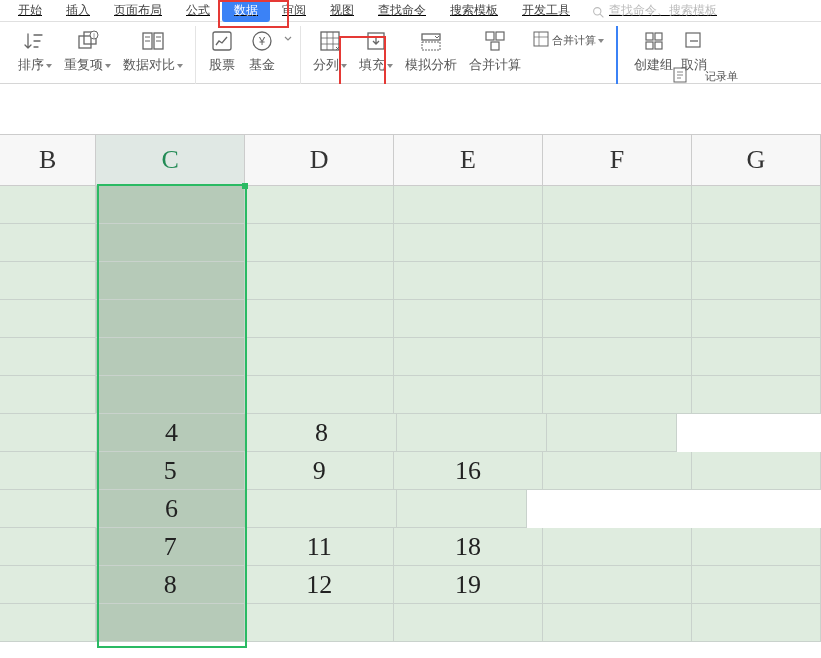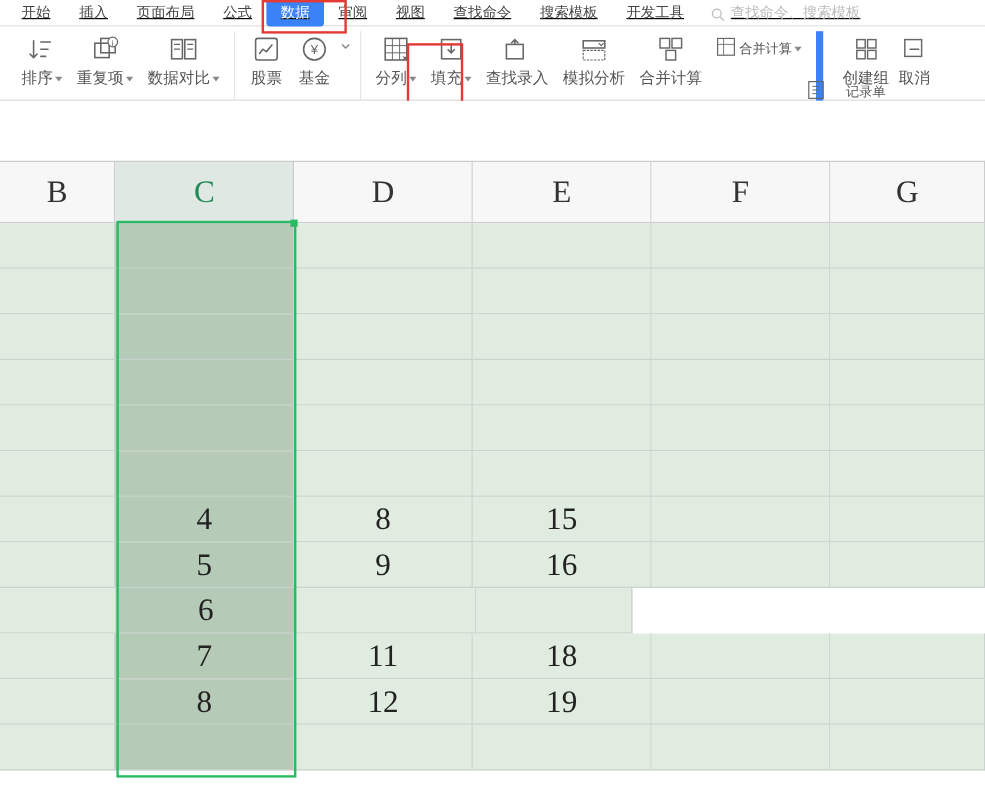--- a/index.html
+++ b/index.html
@@ -275,29 +275,20 @@
         <svg width="24" height="24" viewBox="0 0 24 24">
             <rect x="4" y="4" width="16" height="16" stroke="#666" fill="none" stroke-width="1.3"></rect>
             <path d="M12 7v8M9 12l3 3 3-3" stroke="#666" fill="none" stroke-width="1.3"></path>
           </svg>
       </span>
       <span class="label drop-caret">填充</span>
     </div>
     <div class="ribbon-btn">
       <span class="icon-slot">
         <svg width="24" height="24" viewBox="0 0 24 24">
-            <rect x="3" y="8" width="14" height="12" stroke="#666" fill="none" stroke-width="1.3"></rect>
-            <path d="M10 4v4M7 7l3-3 3 3" stroke="#666" fill="none" stroke-width="1.3"></path>
-          </svg>
-      </span>
-      <span class="label">查找录入</span>
-    </div>
-    <div class="ribbon-btn">
-      <span class="icon-slot">
-        <svg width="24" height="24" viewBox="0 0 24 24">
             <rect x="3" y="5" width="18" height="6" stroke="#666" fill="none" stroke-width="1.3"></rect>
             <rect x="3" y="13" width="18" height="8" stroke="#666" fill="none" stroke-width="1" stroke-dasharray="2 1"></rect>
             <path d="M16 7l2 2 2-2" stroke="#666" fill="none" stroke-width="1"></path>
           </svg>
       </span>
       <span class="label">模拟分析</span>
     </div>
     <div class="ribbon-btn">
       <span class="icon-slot">
         <svg width="24" height="24" viewBox="0 0 24 24">
@@ -320,21 +311,21 @@
     <div class="ribbon-btn" style="height:28px;flex-direction:row;gap:17px;position:absolute;top:62px;left:666px">
       <span>
         <svg width="16" height="16" viewBox="0 0 16 16">
             <rect x="2" y="1" width="12" height="14" stroke="#666" fill="none" stroke-width="1"></rect>
             <path d="M5 5h6M5 8h6M5 11h4" stroke="#666" stroke-width=".8"></path>
           </svg>
       </span>
       <span class="label" style="font-size:11px">记录单</span>
     </div>
   </div>
-  <div class="ribbon-group" style="border-left:6px solid #3b82f6;border-right:none;padding-left:10px">
+  <div class="ribbon-group" style="border-left:2px solid #3b82f6;border-right:none;padding-left:10px">
     <div class="ribbon-btn">
       <span class="icon-slot">
         <svg width="24" height="24" viewBox="0 0 24 24">
             <rect x="4" y="4" width="7" height="7" stroke="#666" fill="none" stroke-width="1.2"></rect>
             <rect x="13" y="4" width="7" height="7" stroke="#666" fill="none" stroke-width="1.2"></rect>
             <rect x="4" y="13" width="7" height="7" stroke="#666" fill="none" stroke-width="1.2"></rect>
             <rect x="13" y="13" width="7" height="7" stroke="#666" fill="none" stroke-width="1.2"></rect>
           </svg>
       </span>
       <span class="label">创建组</span>
@@ -412,21 +403,20 @@
       <div class="cell w-d"></div>
       <div class="cell w-e"></div>
       <div class="cell w-f"></div>
       <div class="cell w-g"></div>
     </div>
 
     <div class="row">
       <div class="cell w-b"></div>
       <div class="cell w-c col-c">4</div>
       <div class="cell w-d">8</div>
-      <div class="cell w-e">15</div>
       <div class="cell w-f"></div>
       <div class="cell w-g"></div>
     </div>
     <div class="row">
       <div class="cell w-b"></div>
       <div class="cell w-c col-c">5</div>
       <div class="cell w-d">9</div>
       <div class="cell w-e">16</div>
       <div class="cell w-f"></div>
       <div class="cell w-g"></div>

